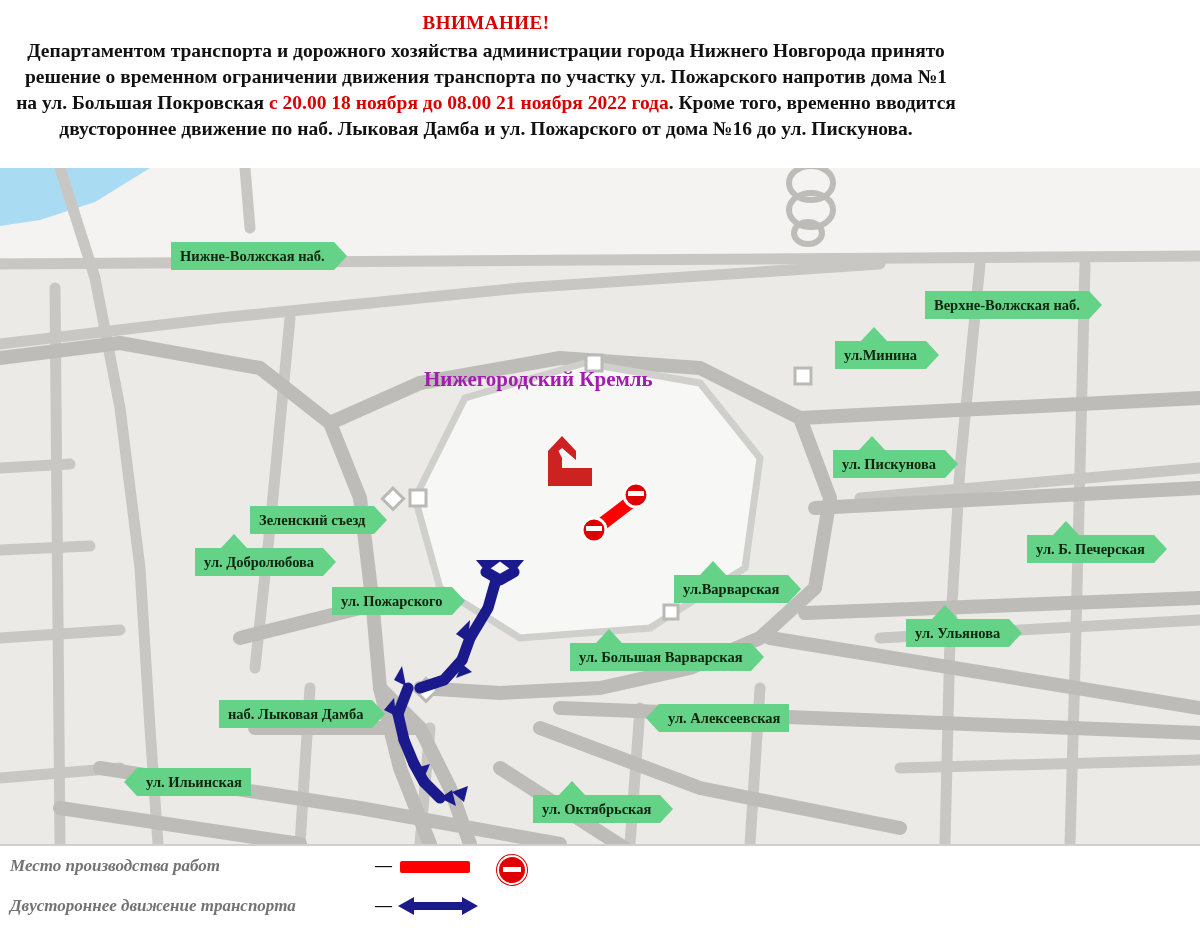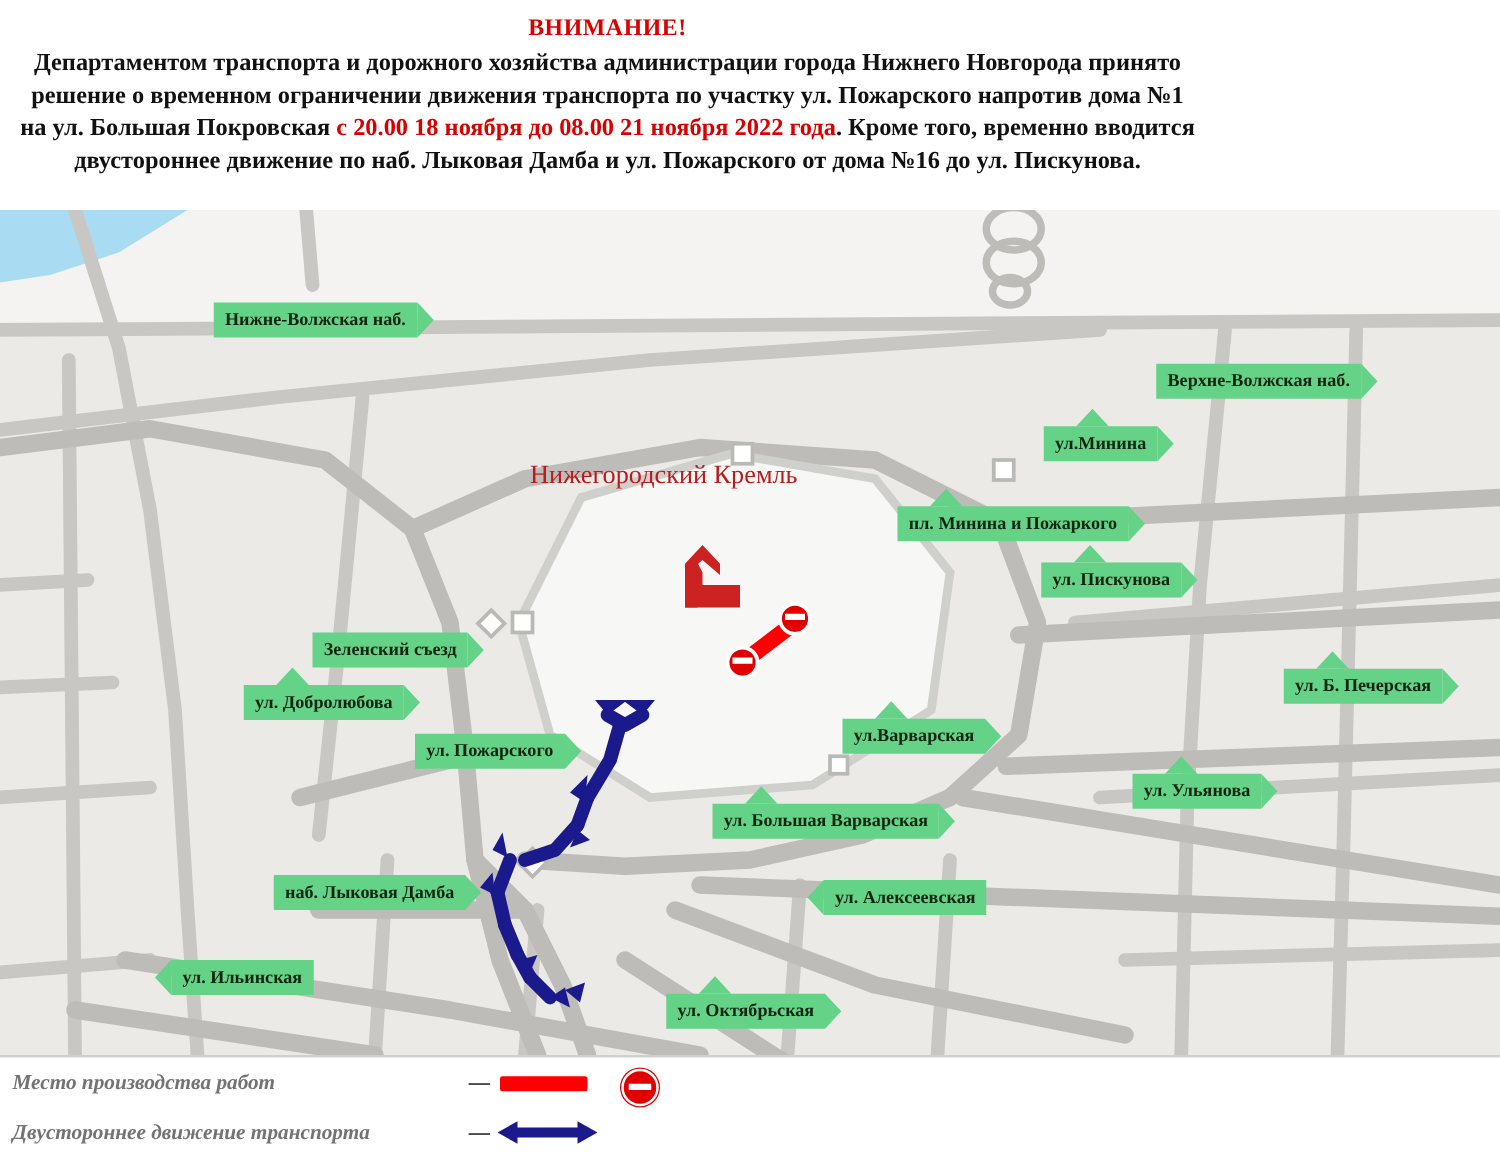--- a/index.html
+++ b/index.html
@@ -104,22 +104,22 @@
     width: 0;
     height: 0;
     border-left: 13px solid transparent;
     border-right: 13px solid transparent;
     border-bottom: 14px solid #64d287;
   }
 
   .kremlin-label {
     position: absolute;
     font-size: 21px;
-    font-weight: normal;
-    color: #b91c1c;
+    font-weight: bold;
+    color: #a21caf;
     white-space: nowrap;
     font-family: "Liberation Serif", serif;
   }
 
   
   #legend {
     position: absolute;
     left: 0;
     top: 844px;
     width: 1200px;
@@ -309,23 +309,20 @@
 
     <div class="flag" style="left:925px; top:123px;">
         <span>Верхне-Волжская наб.</span>
       </div>
     <div class="flag" style="left:171px; top:74px;">
         <span>Нижне-Волжская наб.</span>
       </div>
     <div class="flag up-tail" style="left:835px; top:173px;">
         <span>ул.Минина</span>
       </div>
-    <div class="flag up-tail" style="left:718px; top:237px;">
-        <span>пл. Минина и Пожаркого</span>
-      </div>
     <div class="flag up-tail" style="left:833px; top:282px;">
         <span>ул. Пискунова</span>
       </div>
     <div class="flag up-tail" style="left:1027px; top:367px;">
         <span>ул. Б. Печерская</span>
       </div>
     <div class="flag" style="left:250px; top:338px;">
         <span>Зеленский съезд</span>
       </div>
     <div class="flag up-tail" style="left:195px; top:380px;">

